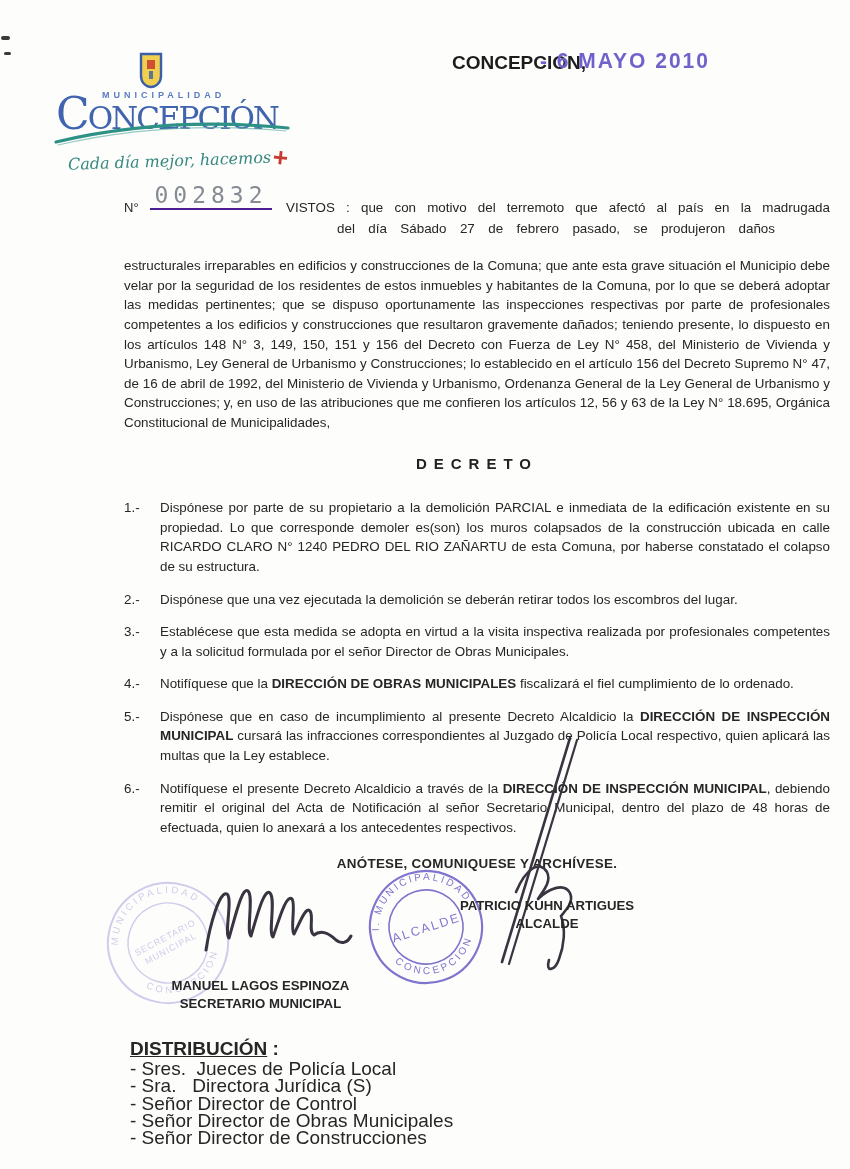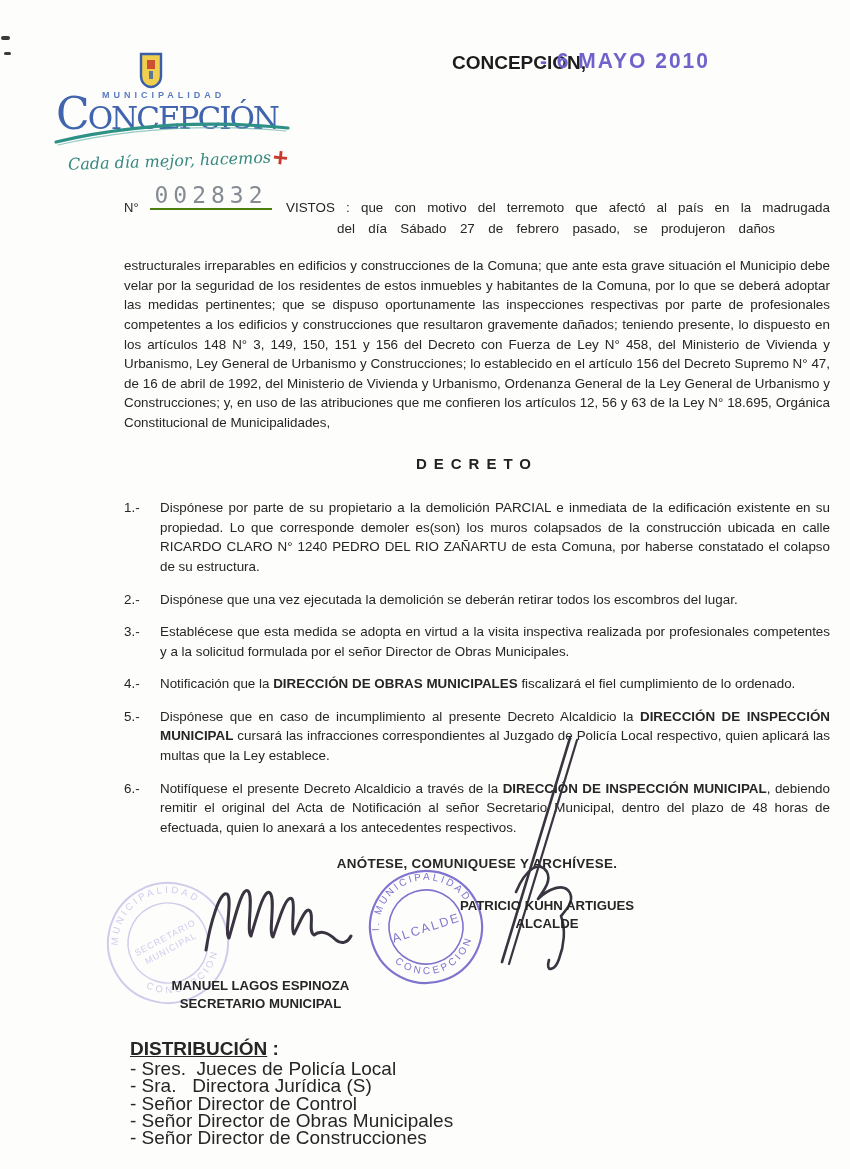--- a/index.html
+++ b/index.html
@@ -41,21 +41,21 @@
     position: absolute; left: 540px; top: 48px;
     font-size: 21px; font-weight: bold; letter-spacing: 2px;
     color: #6f63cb; transform: scaleY(1.08); white-space: nowrap;
   }
   .scan-artifact { position: absolute; background: #3a3a3a; border-radius: 2px; }
   
   .doc-flow { position: absolute; left: 124px; top: 186px; width: 706px; font-size: 13.4px; line-height: 19.6px; }
   .num-row { display: flex; align-items: flex-start; }
   .num-label { width: 26px; font-size: 13px; padding-top: 12px; }
   .num-box {
-    width: 122px; text-align: center; border-bottom: 2px solid #4d7c0f;
+    width: 122px; text-align: center; border-bottom: 2px solid #4c1d95;
     font-family: "DejaVu Sans Mono", monospace;
     font-size: 23px; letter-spacing: 5px; color: #858b92; padding-bottom: 2px;
   }
   .vistos-line1 { flex: 1; margin-left: 14px; padding-top: 12px; text-align: justify; text-align-last: justify; }
   .vistos-line2 { margin-left: 213px; width: 438px; margin-top: 1px; text-align: justify; text-align-last: justify; }
   .vistos-body { margin-top: 18px; text-align: justify; }
   .decreto-heading {
     margin-top: 21px; margin-bottom: 25px; text-align: center;
     font-size: 15px; font-weight: bold; letter-spacing: 7px; color: #222;
   }
@@ -127,21 +127,21 @@
     <div class="decree-item">
       <span class="inum">2.-</span>
       <div class="itext"><span>Dispónese que una vez ejecutada la demolición se deberán retirar todos los escombros del lugar.</span><span class="bold"></span><span></span></div>
     </div>
     <div class="decree-item">
       <span class="inum">3.-</span>
       <div class="itext"><span>Establécese que esta medida se adopta en virtud a la visita inspectiva realizada por profesionales competentes y a la solicitud formulada por el señor Director de Obras Municipales.</span><span class="bold"></span><span></span></div>
     </div>
     <div class="decree-item">
       <span class="inum">4.-</span>
-      <div class="itext"><span>Notificación que la </span><span class="bold">DIRECCIÓN DE OBRAS MUNICIPALES</span><span> fiscalizará el fiel cumplimiento de lo ordenado.</span></div>
+      <div class="itext"><span>Notifíquese que la </span><span class="bold">DIRECCIÓN DE OBRAS MUNICIPALES</span><span> fiscalizará el fiel cumplimiento de lo ordenado.</span></div>
     </div>
     <div class="decree-item">
       <span class="inum">5.-</span>
       <div class="itext"><span>Dispónese que en caso de incumplimiento al presente Decreto Alcaldicio la </span><span class="bold">DIRECCIÓN DE INSPECCIÓN MUNICIPAL</span><span> cursará las infracciones correspondientes al Juzgado de Policía Local respectivo, quien aplicará las multas que la Ley establece.</span></div>
     </div>
     <div class="decree-item">
       <span class="inum">6.-</span>
       <div class="itext"><span>Notifíquese el presente Decreto Alcaldicio a través de la </span><span class="bold">DIRECCIÓN DE INSPECCIÓN MUNICIPAL</span><span>, debiendo remitir el original del Acta de Notificación al señor Secretario Municipal, dentro del plazo de 48 horas de efectuada, quien lo anexará a los antecedentes respectivos.</span></div>
     </div>
 

